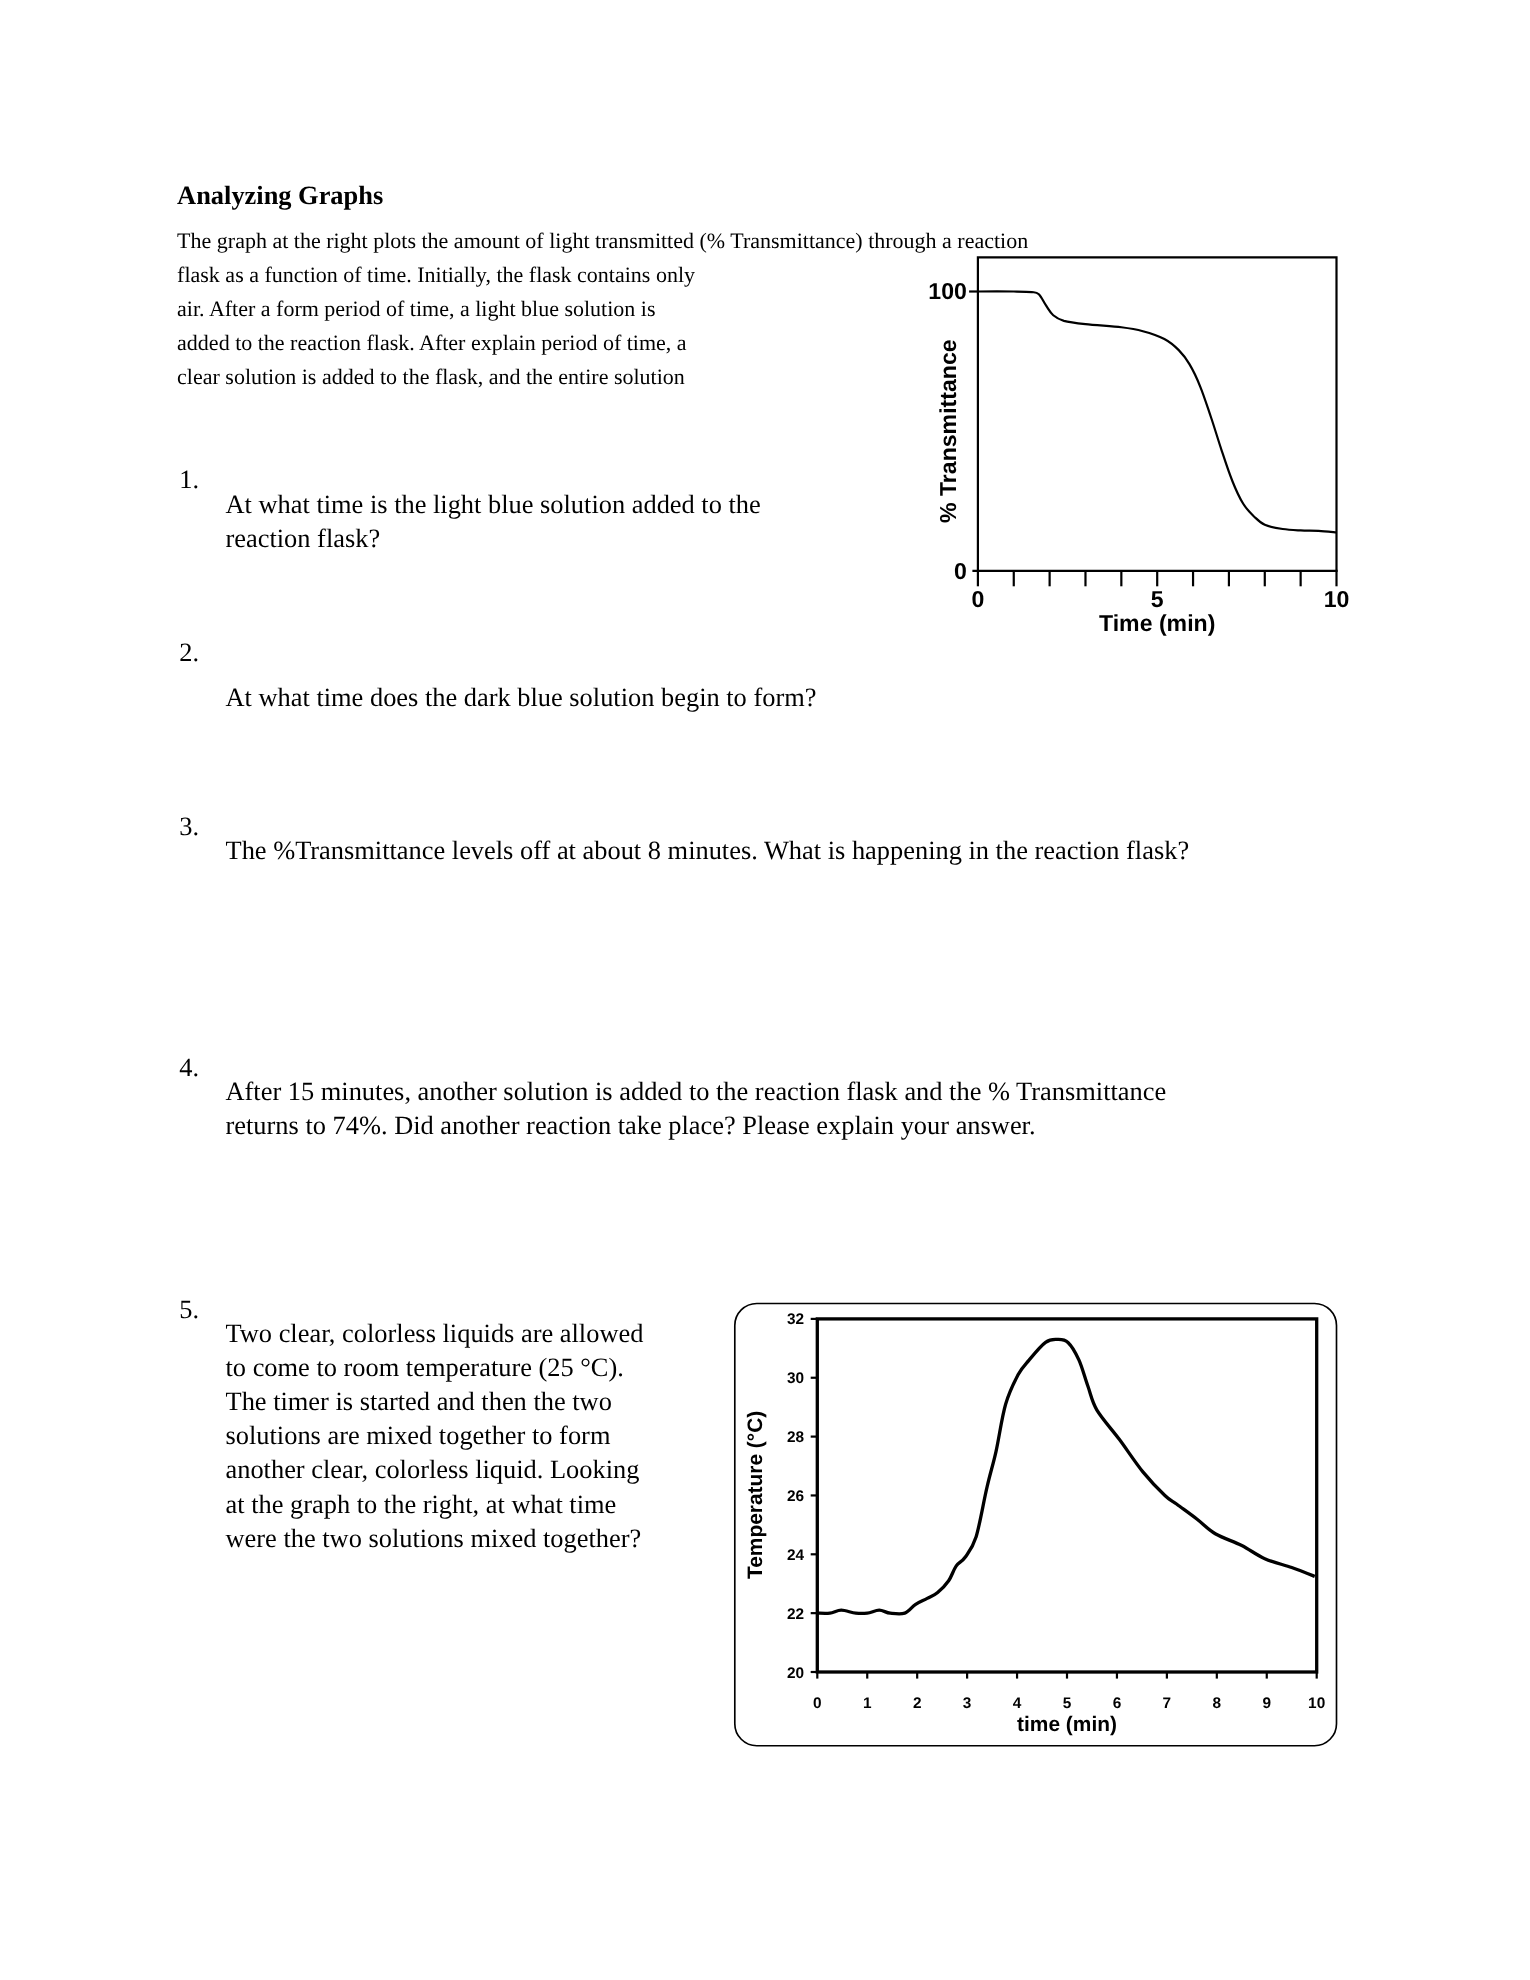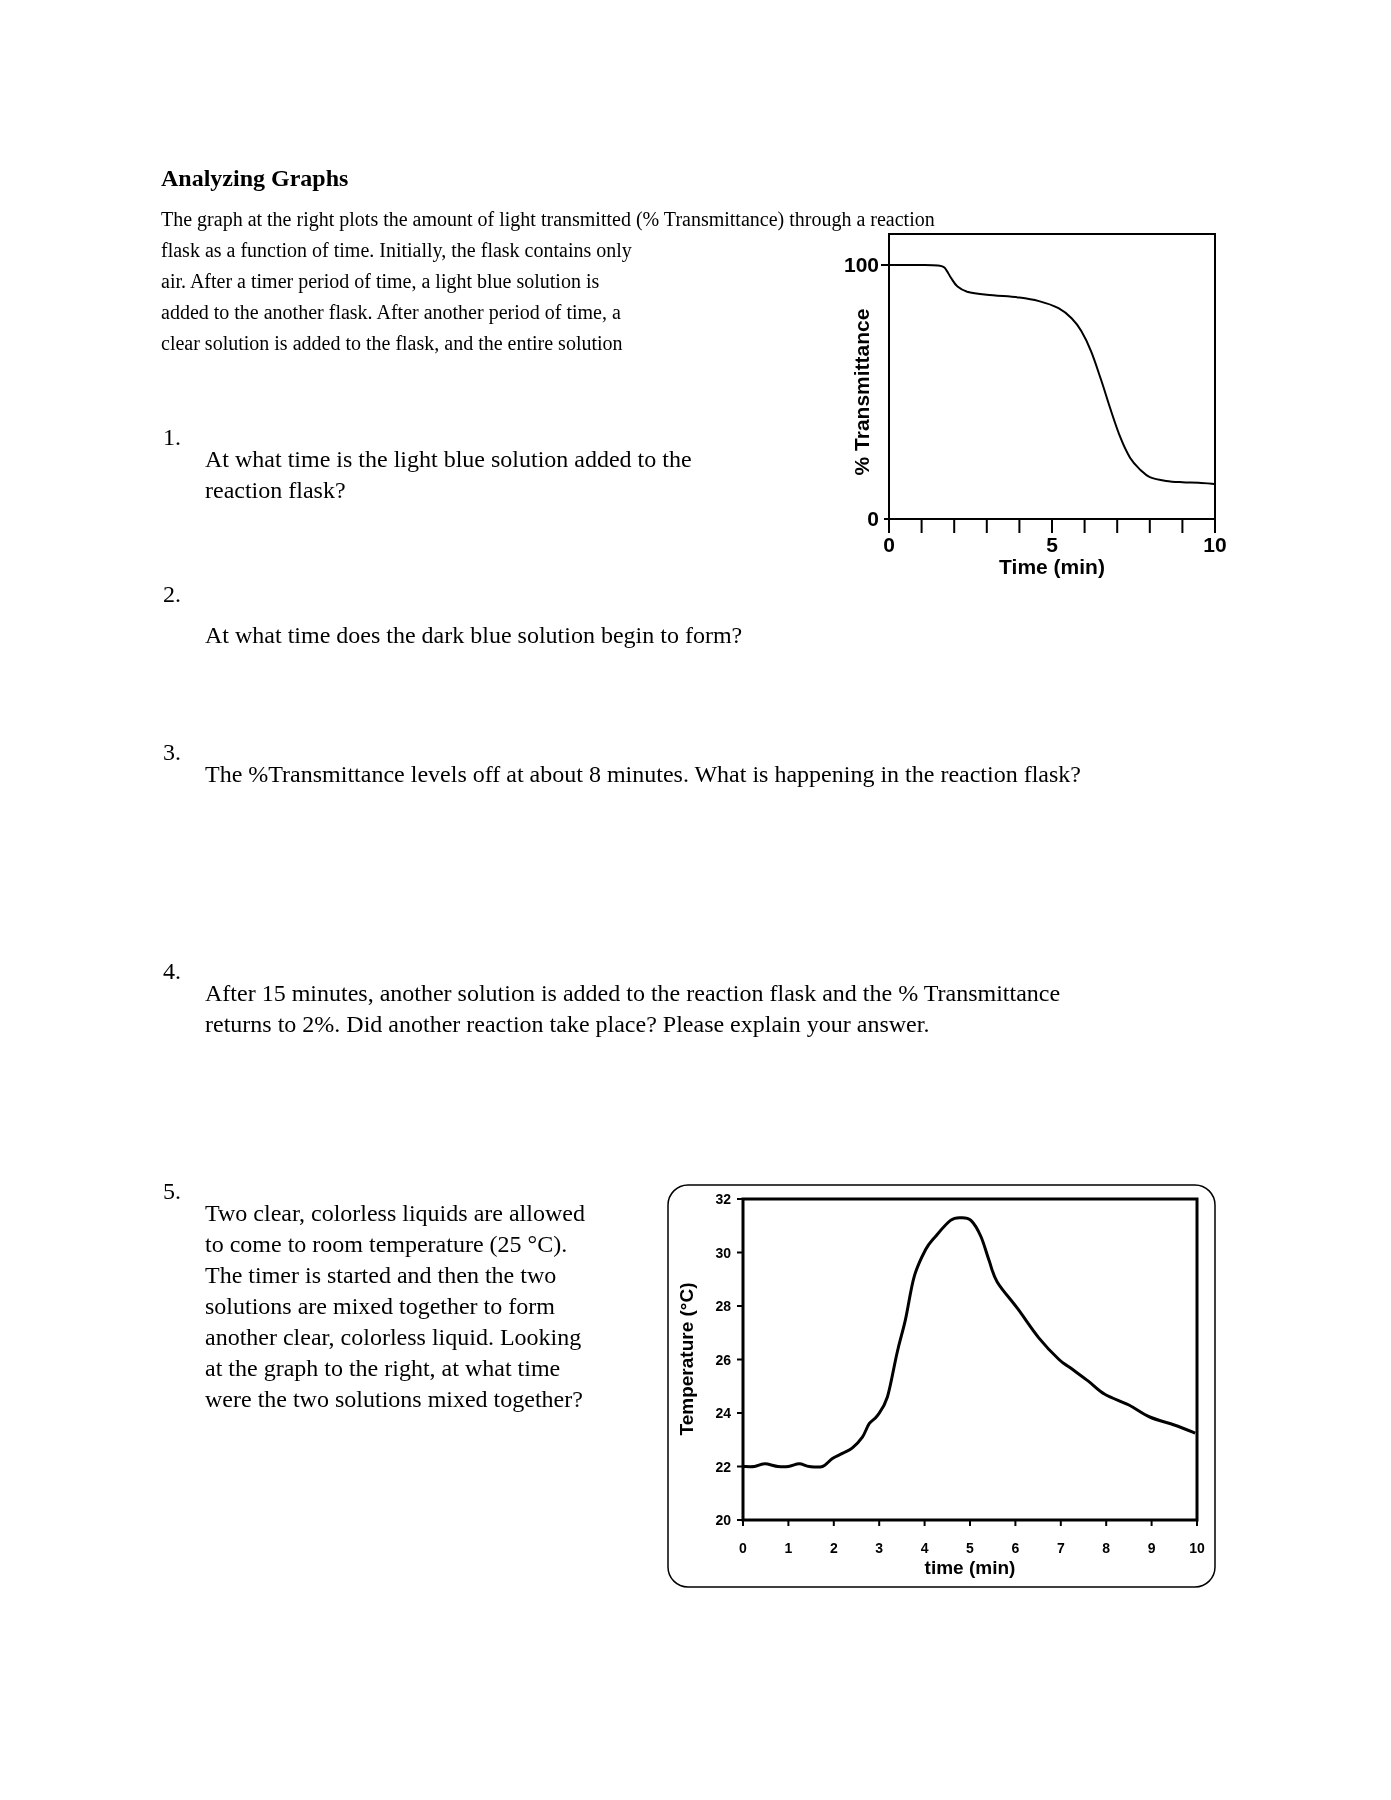--- a/index.html
+++ b/index.html
@@ -15,22 +15,22 @@
   .axis-lbl { font-family: "Liberation Sans", "DejaVu Sans", sans-serif; font-weight: bold; }
 </style>
 </head>
 <body>
 
 <div class="abs serif title">Analyzing Graphs</div>
 
 <div class="abs serif para" style="left:161px; top:204px;">
   <span class="line">The graph at the right plots the amount of light transmitted (% Transmittance) through a reaction</span>
   <span class="line">flask as a function of time.  Initially, the flask contains only</span>
-  <span class="line">air.  After a timer period of time, a light blue solution is</span>
-  <span class="line">added to the another flask. After another period of time, a</span>
+  <span class="line">air.  After a form period of time, a light blue solution is</span>
+  <span class="line">added to the reaction flask. After explain period of time, a</span>
   <span class="line">clear solution is added to the flask, and the entire solution</span>
 </div>
 
 <div>
   <span class="qnum serif" style="left:163px; top:424px;">1.</span>
   <div class="qtext serif" style="left:205px; top:424px;">
     <span class="line">At what time is the light blue solution added to the</span>
     <span class="line">reaction flask?</span>
   </div>
 </div>
@@ -46,21 +46,21 @@
   <span class="qnum serif" style="left:163px; top:739px;">3.</span>
   <div class="qtext serif" style="left:205px; top:739px;">
     <span class="line">The %Transmittance levels off at about 8 minutes.  What is happening in the reaction flask?</span>
   </div>
 </div>
 
 <div>
   <span class="qnum serif" style="left:163px; top:958px;">4.</span>
   <div class="qtext serif" style="left:205px; top:958px;">
     <span class="line">After 15 minutes, another solution is added to the reaction flask and the % Transmittance</span>
-    <span class="line">returns to 2%.  Did another reaction take place? Please explain your answer.</span>
+    <span class="line">returns to 74%.  Did another reaction take place? Please explain your answer.</span>
   </div>
 </div>
 
 <div>
   <span class="qnum serif" style="left:163px; top:1178px;">5.</span>
   <div class="qtext serif" style="left:205px; top:1178px;">
     <span class="line">Two clear, colorless liquids are allowed</span>
     <span class="line">to come to room temperature (25 °C).</span>
     <span class="line">The timer is started and then the two</span>
     <span class="line">solutions are mixed together to form</span>

